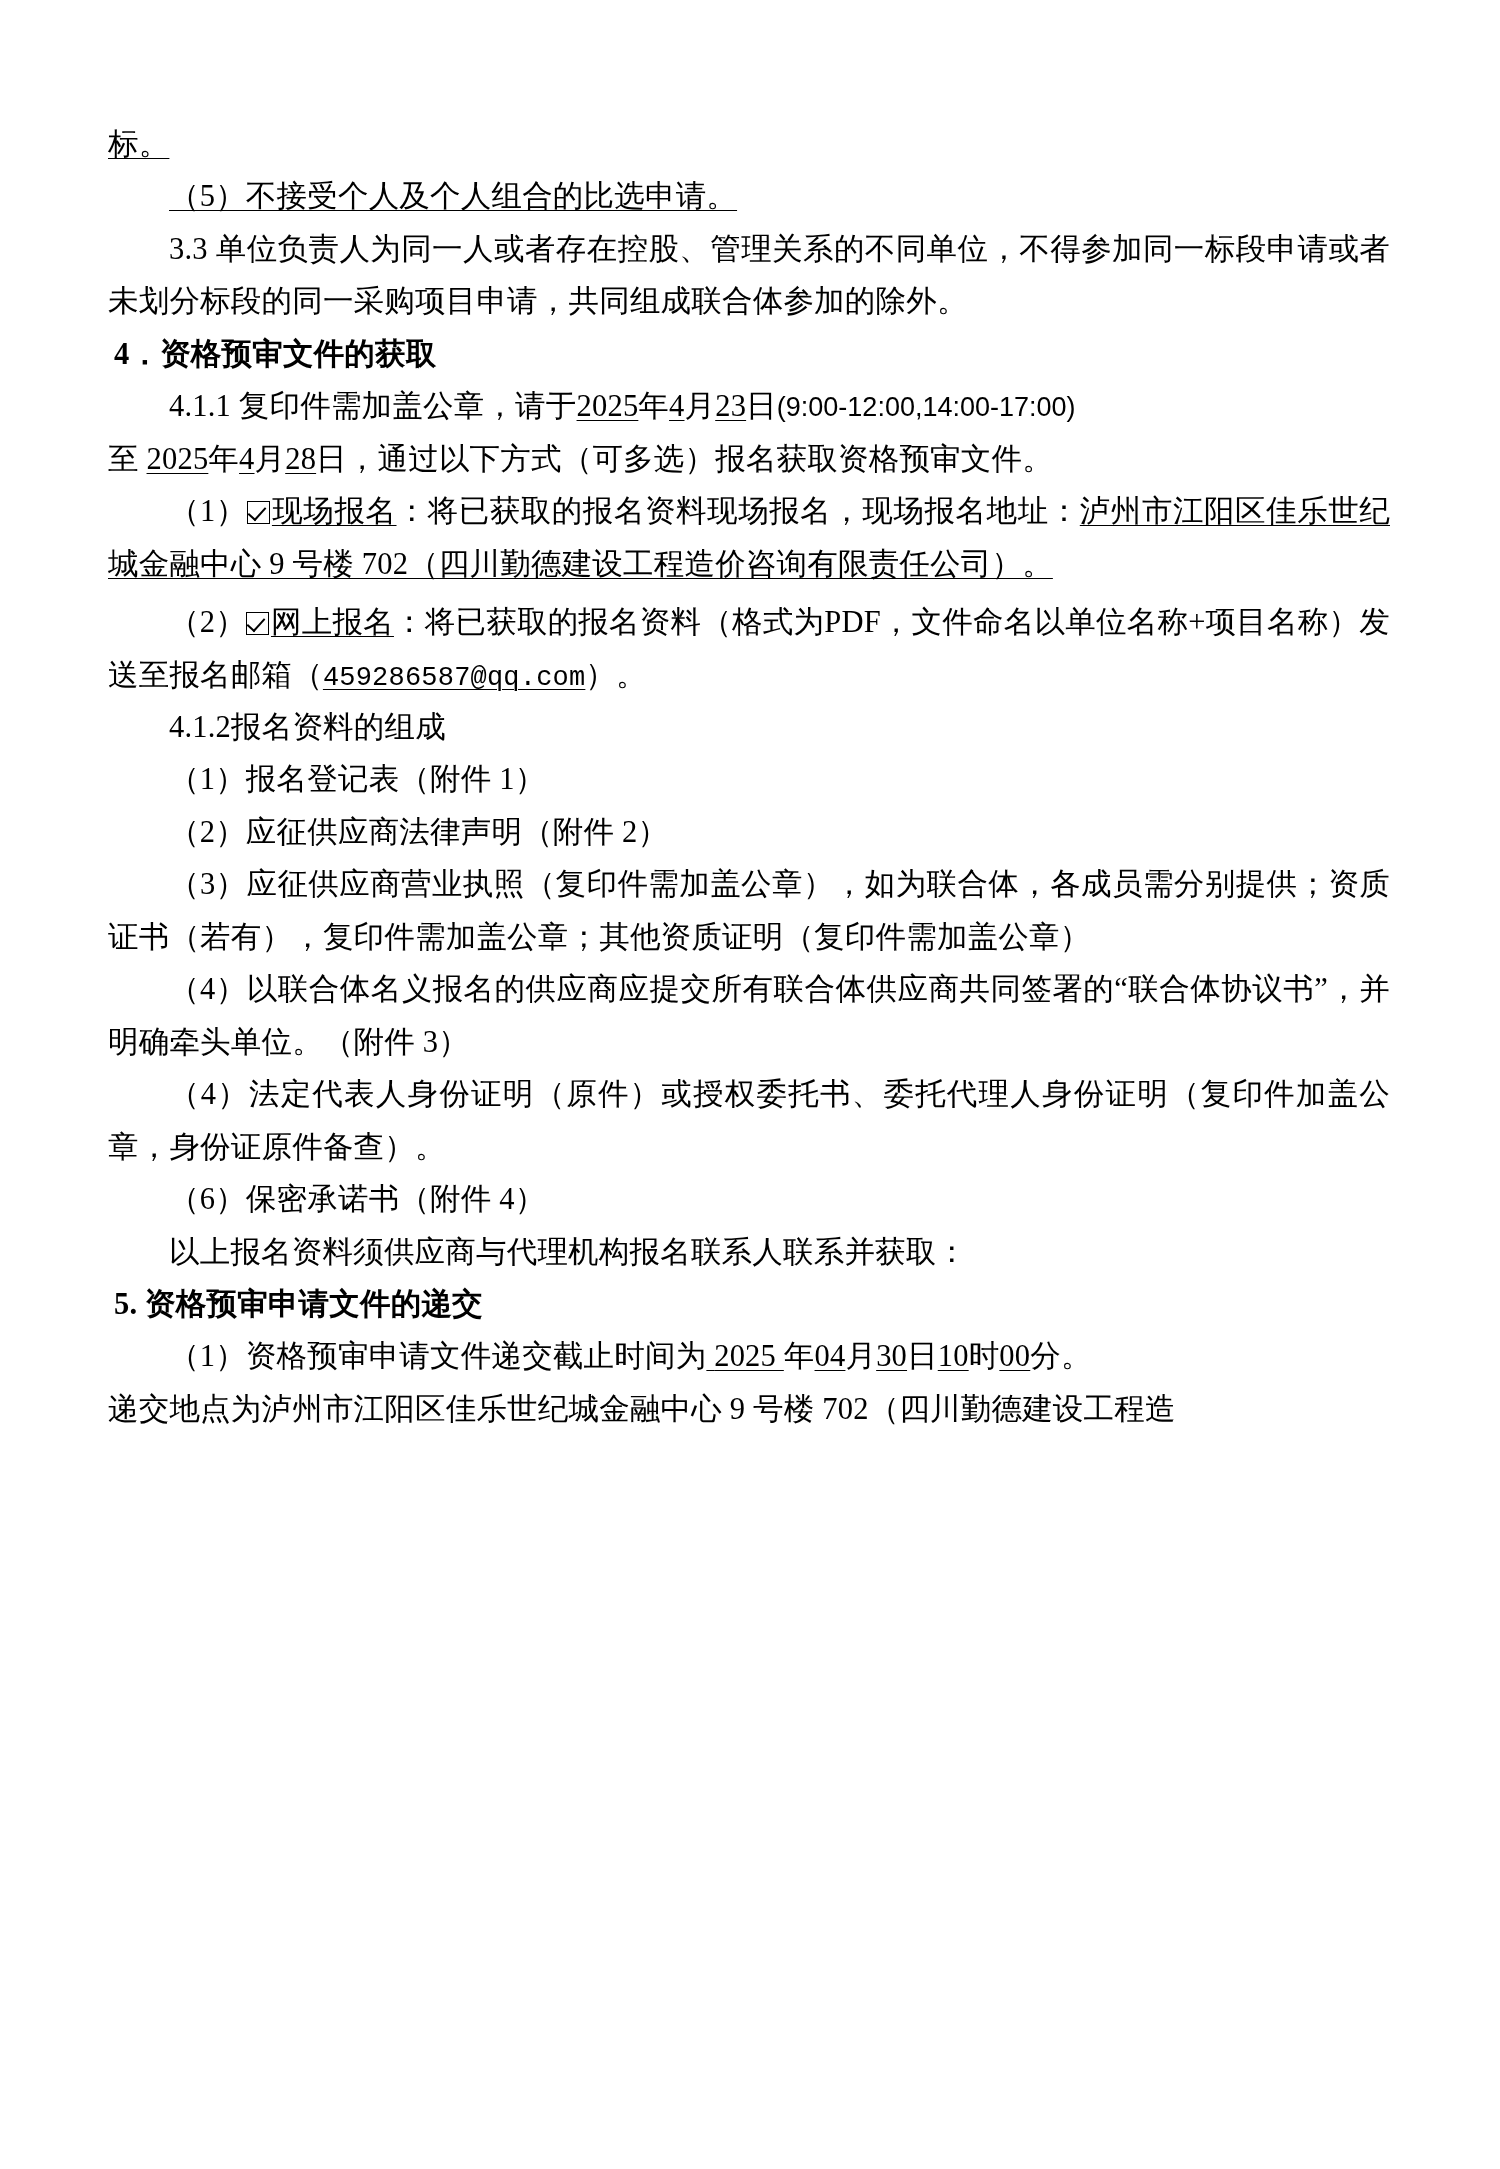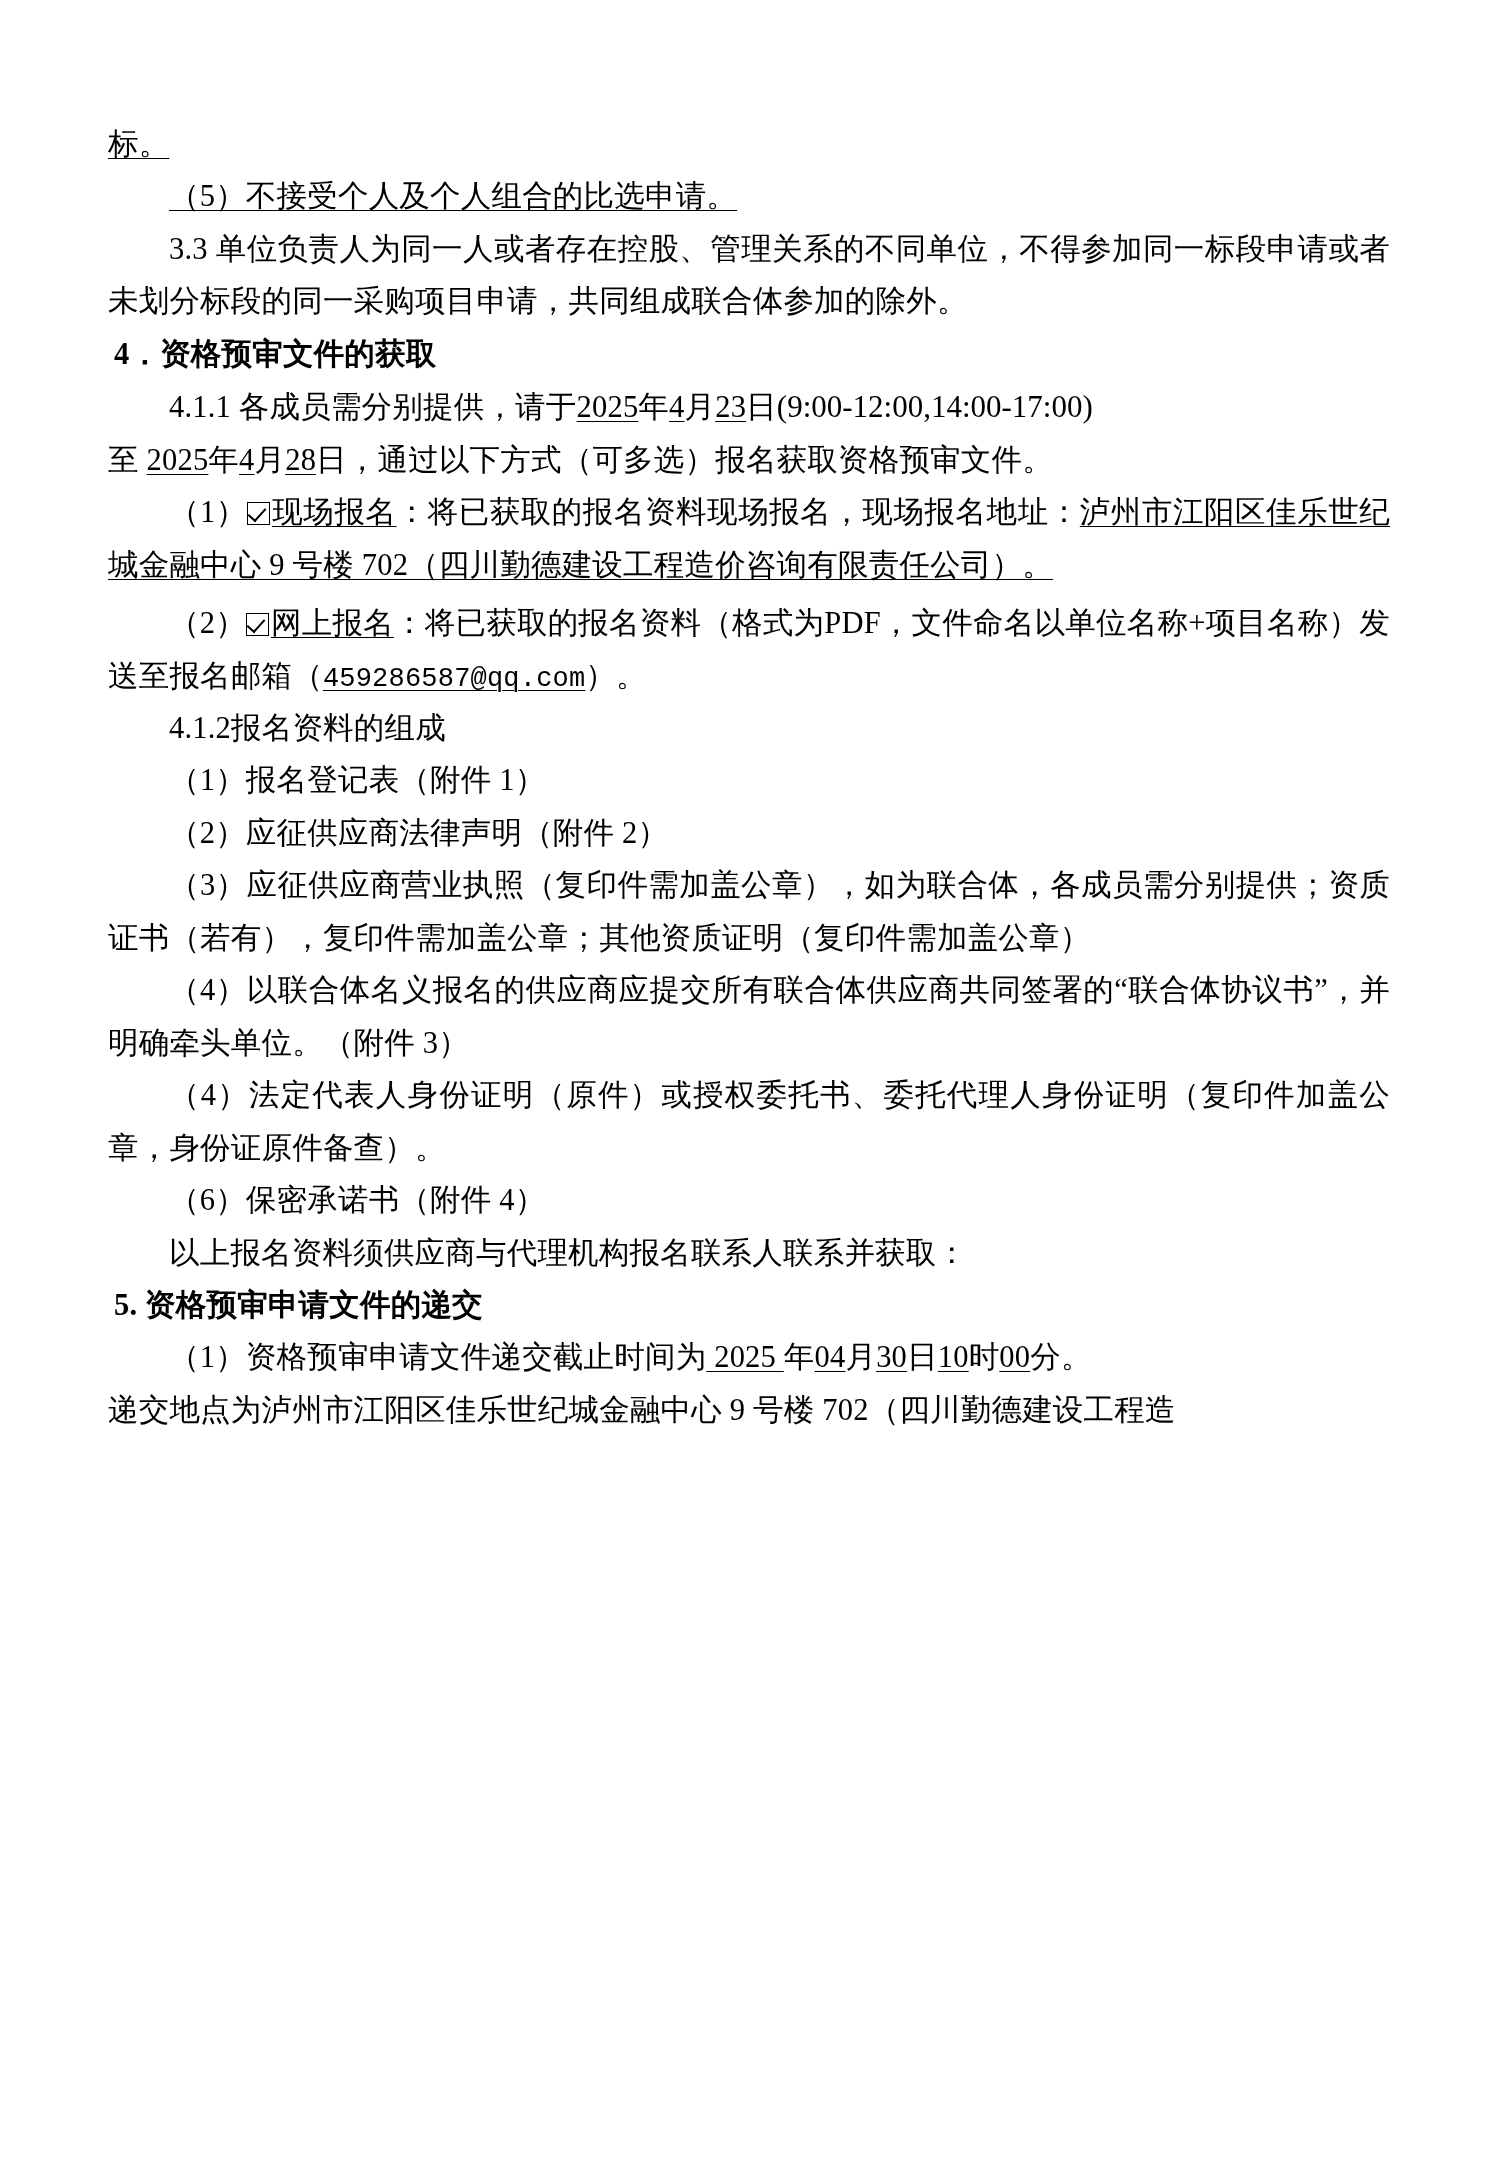--- a/index.html
+++ b/index.html
@@ -40,22 +40,22 @@
     font-weight: bold;
     text-indent: 0;
     padding-left: 6px;
   }
   .u {
     text-decoration: underline;
     text-underline-offset: 4px;
     text-decoration-thickness: 1.4px;
   }
   .mono {
-    font-family: Liberation Serif, serif;
-    font-size: 31px;
+    font-family: Liberation Sans, sans-serif;
+    font-size: 27px;
     letter-spacing: 0px;
   }
   .mono-u {
     font-family: "Liberation Mono", "DejaVu Sans Mono", monospace;
     font-size: 27px;
     text-decoration: underline;
     text-underline-offset: 4px;
     text-decoration-thickness: 1.4px;
     margin-top: 38px;
   }
@@ -102,21 +102,21 @@
     <p class="para">
       <span>3.3 单位负责人为同一人或者存在控股、管理关系的不同单位，不得参加同一标段申请或者未划分标段的同一采购项目申请，共同组成联合体参加的除外。</span>
     </p>
 
 
     <p class="heading-indent">
       <span>4．资格预审文件的获取</span>
     </p>
 
     <p class="para">
-      <span>4.1.1 各成员需分别提供，请于</span><span class="u num">2025</span><span>年</span><span class="u num">4</span><span>月</span><span class="u num">23</span><span>日</span><span class="mono">(9:00-12:00,14:00-17:00)</span><br>
+      <span>4.1.1 复印件需加盖公章，请于</span><span class="u num">2025</span><span>年</span><span class="u num">4</span><span>月</span><span class="u num">23</span><span>日</span><span class="mono">(9:00-12:00,14:00-17:00)</span><br>
       <span>至</span>
       <span class="u num">2025</span><span>年</span><span class="u num">4</span><span>月</span><span class="u num">28</span><span>日，通过以下方式（可多选）报名获取资格预审文件。</span>
     </p>
 
     <p class="para">
       <span>（1）</span><span class="chk"></span><span class="u">现场报名</span><span>：将已获取的报名资料现场报名，现场报名地址：</span><span class="u">泸州市江阳区佳乐世纪城金融中心 9 号楼 702（四川勤德建设工程造价咨询有限责任公司）。</span>
     </p>
 
     <div class="spacer-s"></div>
 

